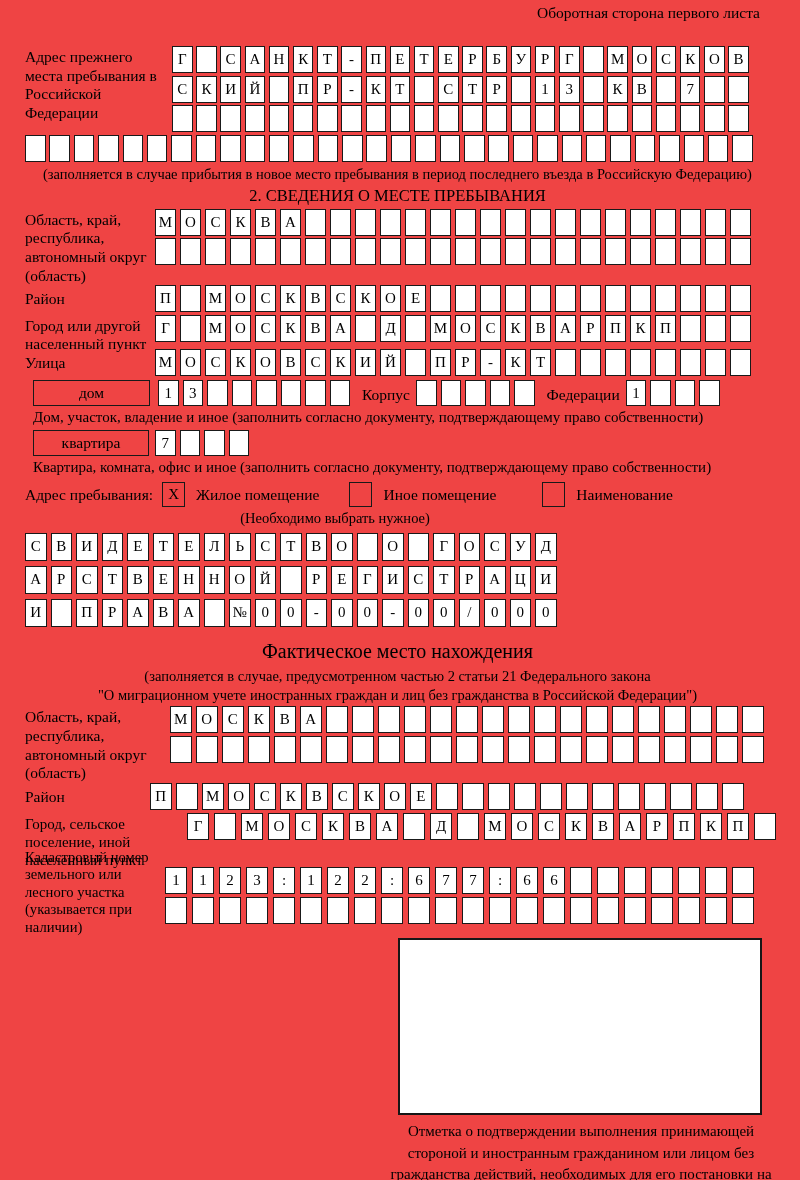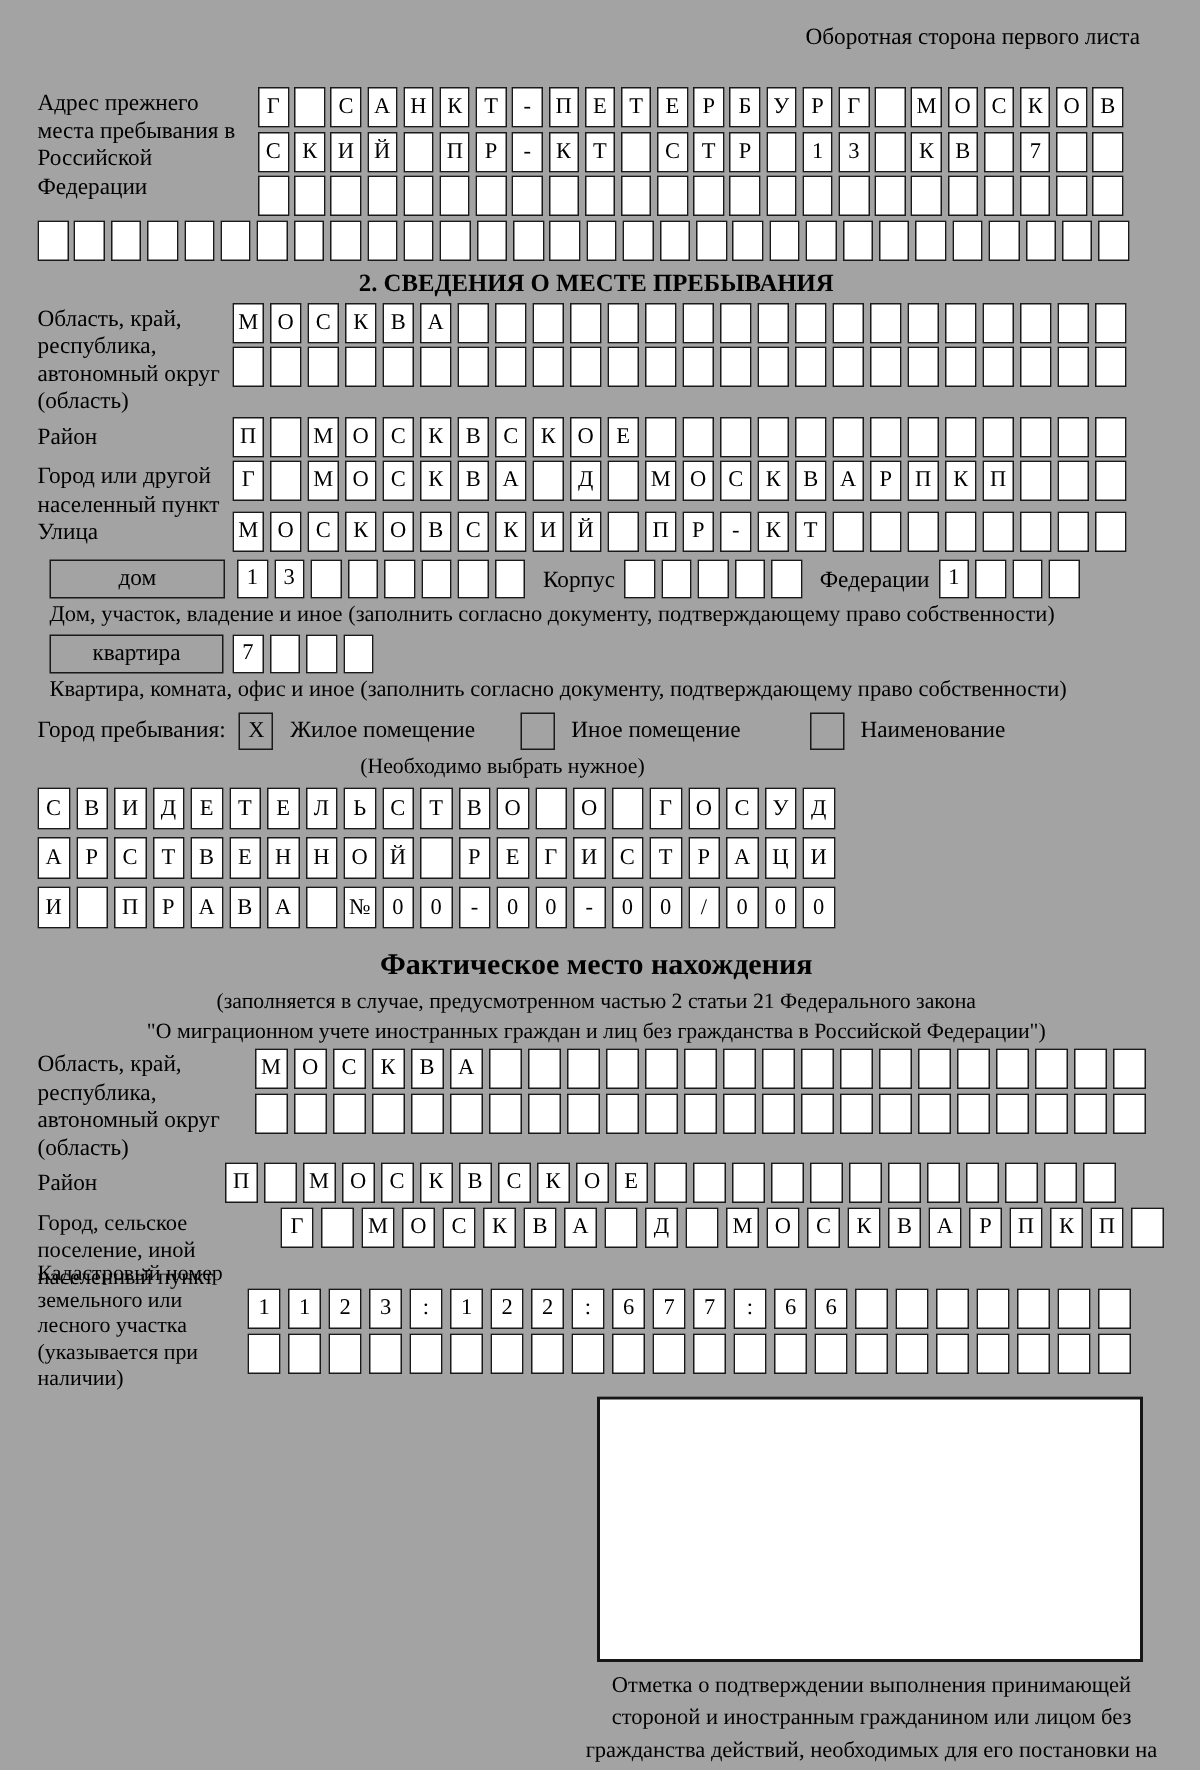--- a/index.html
+++ b/index.html
@@ -1,17 +1,17 @@
 <!DOCTYPE html>
 <html><head>
 <meta charset="utf-8">
 <style>
   *{box-sizing:border-box}
   html,body{margin:0;padding:0;background:#fff}
-  .page{width:800px;height:1180px;padding:16px 0 0 25px;font-family:"Liberation Serif","DejaVu Serif",serif;color:#000;overflow:hidden;background:#a3a3a3}
+  .page{width:800px;height:1180px;padding:4px 0 0 25px;font-family:"Liberation Serif","DejaVu Serif",serif;color:#000;overflow:hidden;background:#ef4444}
   .corner-note{width:735px;text-align:right;font-size:15.5px;margin-bottom:24px}
   .frow{display:flex;align-items:flex-start}
   .flabel{flex:none;font-size:15.5px;line-height:1.2;padding:2px 8px 0 0}
   .rows{flex:none}
   .cells{display:flex;flex:none}
   .cell{flex:none;display:flex;align-items:center;justify-content:center;border:1.7px solid #191919;font-size:15px;line-height:1;background:#fff}
   .addr .cell{width:20.5px;height:27px;margin-right:3.7px;margin-bottom:2.5px}
   .full .cell{width:20.5px;height:27px;margin-right:3.9px;margin-bottom:2px}
   .sec .cell{width:21px;height:27px;margin-right:4px;margin-bottom:2.5px}
   .house .cell{width:20.5px;height:26px;margin-right:4px}
@@ -23,21 +23,21 @@
   .lbl-doc{width:200px}
   .lbl-fact-region{width:145px}
   .lbl-fact-district{width:125px}
   .lbl-fact-city{width:162px;font-size:15px}
   .lbl-fact-cad{width:140px;font-size:14.6px}
   .pt{padding-top:5px}
   .h34{height:34px}
   .caption{font-size:14.5px;line-height:1.2}
   .centered{width:745px;text-align:center;margin:2px 0 2px 0}
   .left{margin:2px 0 4px 8px;font-size:15px}
-  .section-title{width:745px;text-align:center;font-weight:bold;font-size:16.5px;margin:3px 0 3px 0}
+  .section-title{width:745px;text-align:center;font-weight:normal;font-size:16.5px;margin:3px 0 3px 0}
   .house-row{display:flex;align-items:center;margin-left:8px;margin-top:2px}
   .widebox{flex:none;border:1.7px solid #191919;height:26px;display:flex;align-items:center;justify-content:center;font-size:15.5px}
   .w-dom{width:117px;margin-right:8px}
   .w-kv{width:116px;margin-right:6px}
   .inline-lbl{flex:none;font-size:15.5px;padding:3px 6px 0 8px}
   .stay-row{display:flex;align-items:center;margin-top:6px;font-size:15.5px}
   .stay-label{margin-right:9px}
   .checkbox{flex:none;width:23px;height:25px;border:1.7px solid #191919;display:flex;align-items:center;justify-content:center;font-size:15px;margin-right:11px}
   .cb-gap2{margin-left:30px}
   .cb-gap3{margin-left:46px}
@@ -163,20 +163,21 @@
       <span class="cell"></span>
       <span class="cell"></span>
       <span class="cell"></span>
       <span class="cell"></span>
       <span class="cell"></span>
       <span class="cell"></span>
       <span class="cell"></span>
       <span class="cell"></span>
       <span class="cell"></span>
     </div>
+  <div class="caption centered">(заполняется в случае прибытия в новое место пребывания в период последнего въезда в Российскую Федерацию)</div>
 
   <div class="section-title">2. СВЕДЕНИЯ О МЕСТЕ ПРЕБЫВАНИЯ</div>
 
   <div class="frow">
     <div class="flabel lbl-std">Область, край, республика, автономный округ (область)</div>
     <div class="rows">
       <div class="cells sec">
           <span class="cell">М</span>
           <span class="cell">О</span>
           <span class="cell">С</span>
@@ -356,21 +357,21 @@
     <div class="cells house">
         <span class="cell">7</span>
         <span class="cell"></span>
         <span class="cell"></span>
         <span class="cell"></span>
       </div>
   </div>
   <div class="caption left">Квартира, комната, офис и иное (заполнить согласно документу, подтверждающему право собственности)</div>
 
   <div class="stay-row">
-    <span class="stay-label">Город пребывания:</span>
+    <span class="stay-label">Адрес пребывания:</span>
     <span class="checkbox">X</span>
     <span>Жилое помещение</span>
     <span class="checkbox cb-gap2"></span>
     <span>Иное помещение</span>
     <span class="checkbox cb-gap3"></span>
     <span>Наименование</span>
   </div>
   <div class="caption choose">(Необходимо выбрать нужное)</div>
 
   <div class="frow doc-block">

